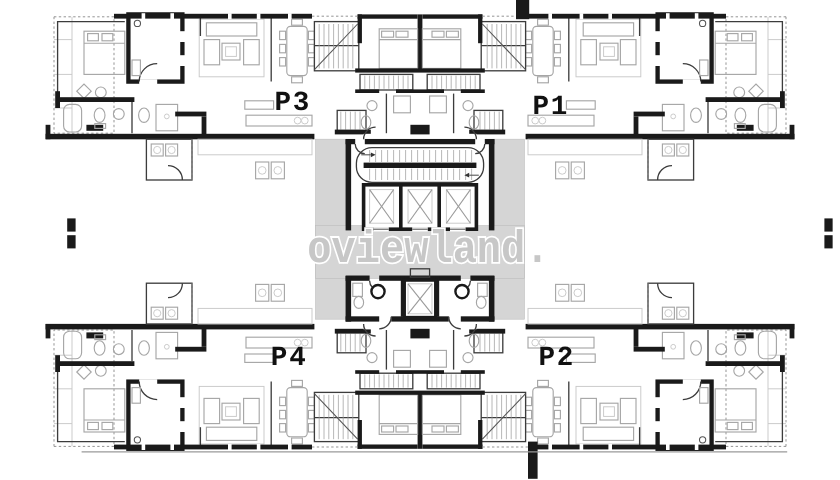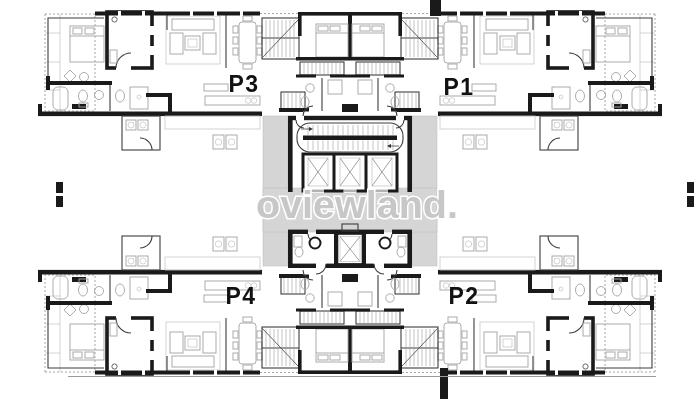--- a/index.html
+++ b/index.html
@@ -1,17 +1,17 @@
 <!DOCTYPE html>
 <html style="--wall: #1a1a1a; --furn: #a6a6a6; --lite: #c9c9c9; --corridor: #d5d5d5; --wm: #c7c7c7; --label: #111111;"><head>
 <meta charset="utf-8">
 <style>
   html,body{margin:0;padding:0;background:#fff;}
   .stage{position:relative;width:694px;height:400px;background:#fff;overflow:hidden;
-         font-family:Liberation Sans, sans-serif;}
+         font-family:Liberation Mono, monospace;}
   svg{position:absolute;inset:0;display:block;}
   
   .wallf{fill:var(--wall);stroke:none;}
   .wline{fill:#fff;stroke:var(--wall);}
   .thin{fill:none;stroke:#3c3c3c;stroke-width:1.1;}
   .thin2{fill:none;stroke:#555;stroke-width:0.9;}
   .furn{fill:none;stroke:var(--furn);stroke-width:0.95;}
   .lite{fill:none;stroke:var(--lite);stroke-width:0.8;}
   .hatch{stroke:#9a9a9a;stroke-width:0.6;}
   .xline{stroke:#9a9a9a;stroke-width:0.9;}

